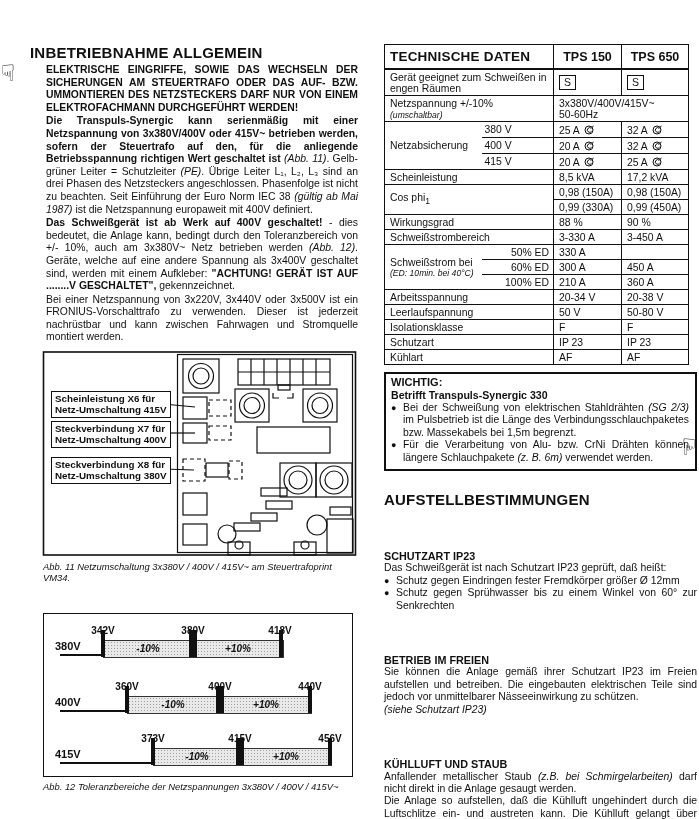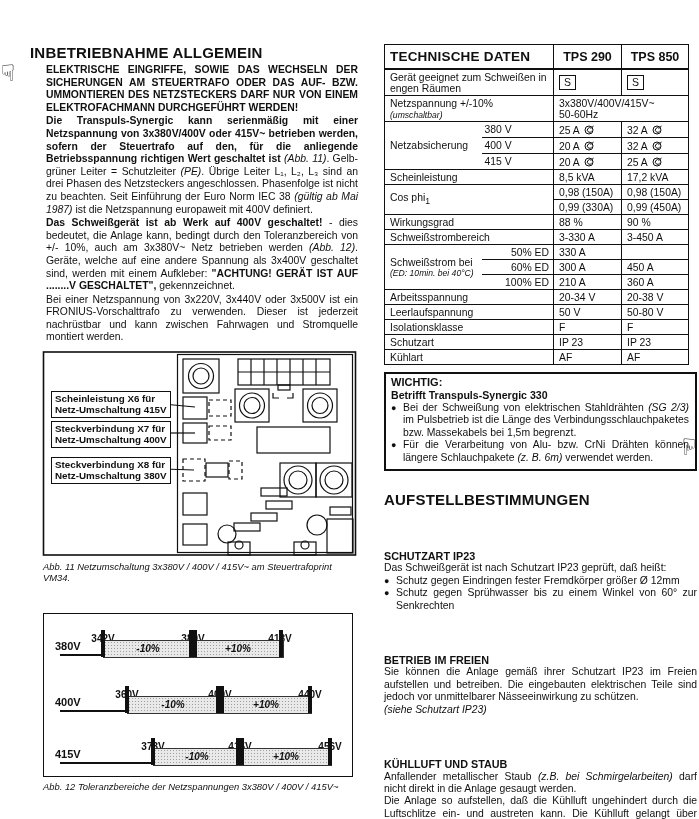--- a/index.html
+++ b/index.html
@@ -27,21 +27,21 @@
   .fig{position:relative;}
   .fig11{height:206px;margin-top:7px;}
   .fig11 svg{position:absolute;left:0;top:0;}
   .pcb-label{position:absolute;width:112px;border:1.2px solid #101010;background:#fff;
              font-size:9.8px;font-weight:bold;line-height:11.3px;padding:1px 3px;white-space:nowrap;}
 
   
   .fig12{height:164px;margin-top:30px;}
   .frame12{position:absolute;left:13px;right:5px;top:0;bottom:0;border:1.6px solid #101010;}
   .vrow-name{position:absolute;font-weight:bold;font-size:11px;}
-  .vtick-label{position:absolute;font-weight:bold;font-size:10px;transform:translateX(-50%);white-space:nowrap;margin-top:8px;}
+  .vtick-label{position:absolute;font-weight:bold;font-size:10px;transform:translateX(-50%);white-space:nowrap;}
   .vbar{position:absolute;height:16px;border:1px solid #333;
         background-color:#e9e9e9;
         background-image:radial-gradient(circle,#9f9f9f .6px,transparent .7px);
         background-size:3px 3px;}
   .vtick{position:absolute;background:#101010;}
   .pct{position:absolute;font-size:10px;font-weight:bold;font-style:italic;transform:translateX(-50%);}
   .baseline{position:absolute;height:1.6px;background:#101010;}
 
   
   table.tech{border-collapse:collapse;width:304px;table-layout:fixed;}
@@ -222,22 +222,22 @@
     <table class="tech">
       <colgroup>
           <col style="width:97px">
           <col style="width:72px">
           <col style="width:68px">
           <col style="width:67px">
         </colgroup>
       <tbody>
           <tr class="hdr">
         <td class="title" colspan="2">TECHNISCHE DATEN</td>
-        <td class="model">TPS 290</td>
-        <td class="model">TPS 850</td>
+        <td class="model">TPS 150</td>
+        <td class="model">TPS 650</td>
       </tr>
       <tr>
         <td colspan="2">Gerät geeignet zum Schweißen in engen Räumen</td>
         <td><span class="sbox">S</span></td>
         <td><span class="sbox">S</span></td>
       </tr>
       <tr>
         <td colspan="2"><span>Netzspannung +/-10% </span><span class="note">(umschaltbar)</span></td>
         <td colspan="2" class="center">
           <div>3x380V/400V/415V~</div>

